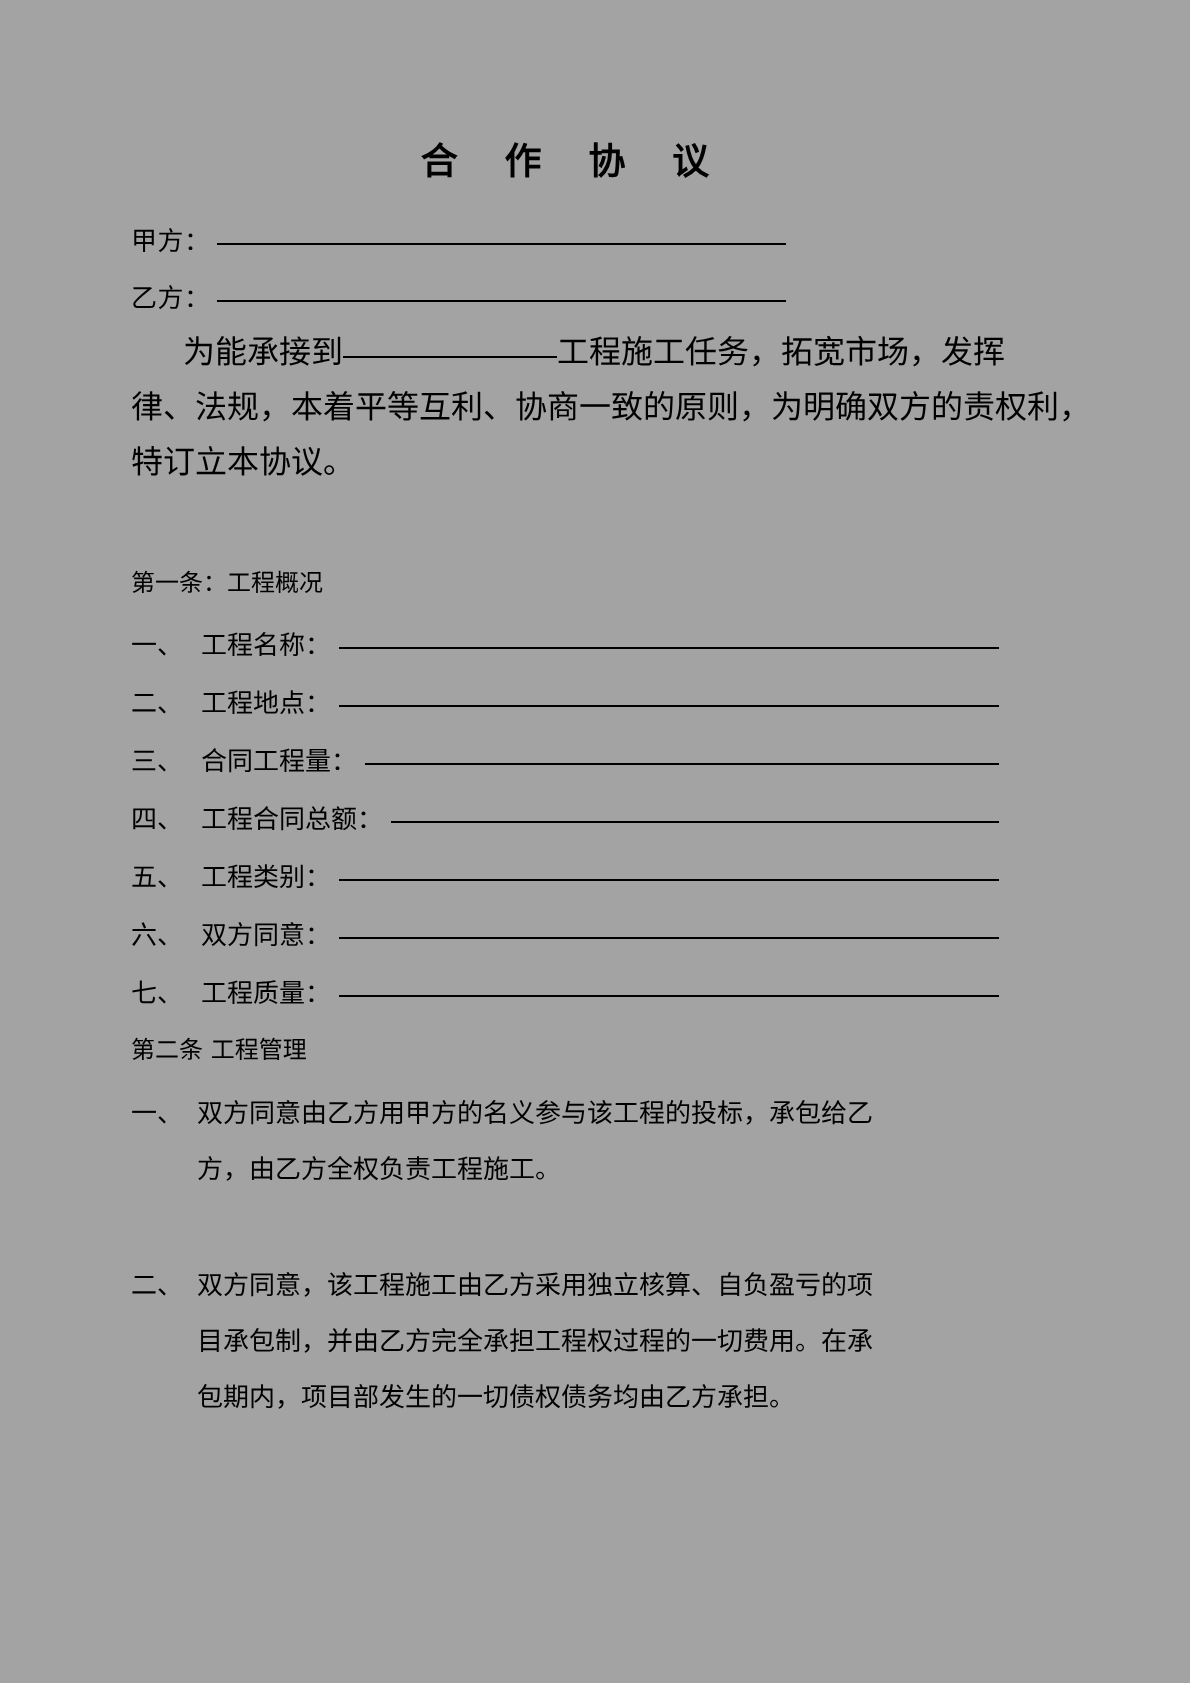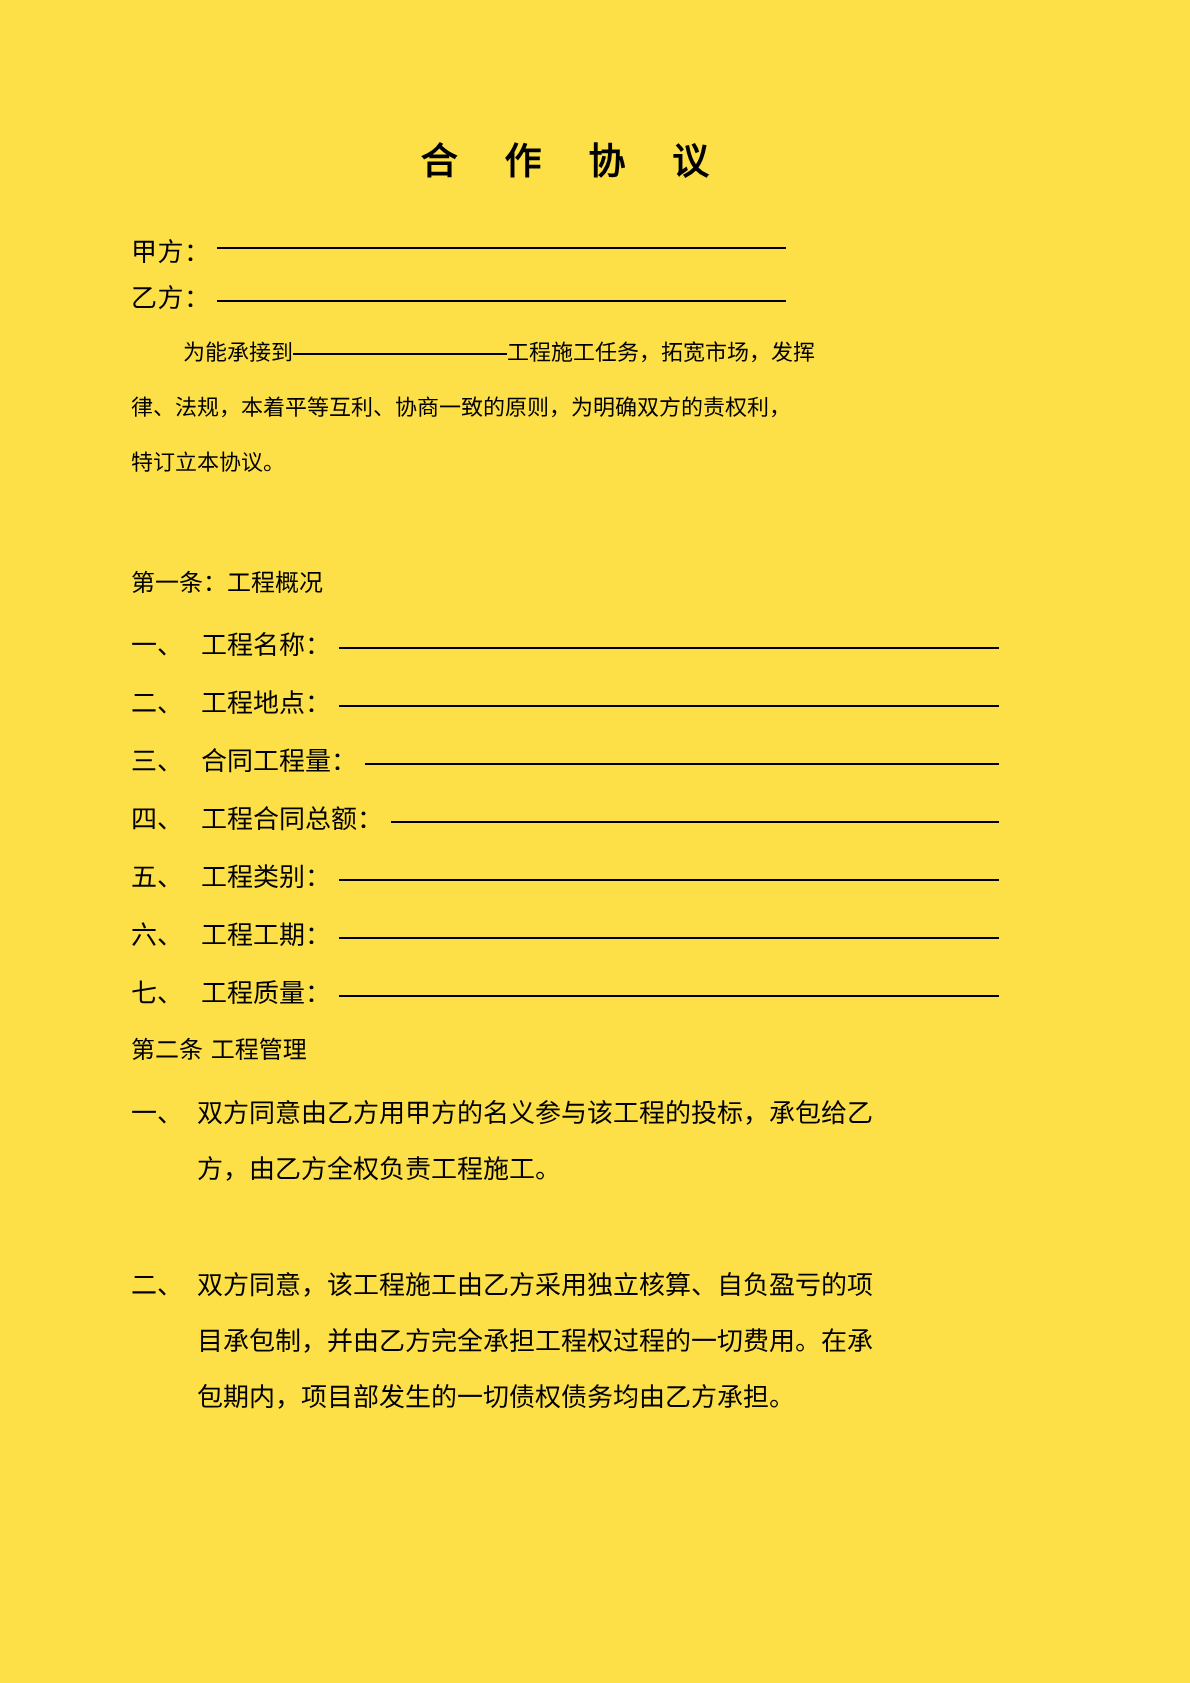--- a/index.html
+++ b/index.html
@@ -13,21 +13,21 @@
     height: 1683px;
     font-family: "DejaVu Sans", "Liberation Sans", sans-serif;
     color: #000000;
     position: relative;
     overflow: hidden;
   }
   .page {
     position: relative;
     width: 1190px;
     height: 1683px;
-    background: #fde047;
+    background: #a3a3a3;
     box-sizing: border-box;
     padding: 0;
   }
   .content {
     position: absolute;
     left: 131px;
     top: 0;
     width: 868px;
   }
 
@@ -73,21 +73,21 @@
   }
 
   
   .party-row .rule { max-width: 569px; }
 
   
   .para {
     position: absolute;
     left: 0;
     width: 868px;
-    font-size: 22px;
+    font-size: 32px;
     line-height: 55px;
     text-align: justify;
   }
   .para .ln {
     display: block;
     white-space: nowrap;
   }
   .para .ln.indent2 {
     text-indent: 52px;
   }
@@ -158,21 +158,21 @@
   }
 </style>
 </head>
 <body>
 
 <div class="page">
   <div class="content">
 
     <h1 class="doc-title">合 作 协 议</h1>
 
-    <div class="row party-row" style="top:236px;align-items:center;">
+    <div class="row party-row" style="top:225px;">
       <span class="lbl">甲方：</span>
       <span class="rule"></span>
     </div>
 
     <div class="row party-row" style="top:282px;">
       <span class="lbl">乙方：</span>
       <span class="rule"></span>
     </div>
 
     <div class="para" style="top:325px;">
@@ -208,21 +208,21 @@
     </div>
 
     <div class="item-row" style="top:861px;">
       <span class="num">五、</span>
       <span class="txt">工程类别：</span>
       <span class="fill"></span>
     </div>
 
     <div class="item-row" style="top:919px;">
       <span class="num">六、</span>
-      <span class="txt">工程工期：</span>
+      <span class="txt">双方同意：</span>
       <span class="fill"></span>
     </div>
 
     <div class="item-row" style="top:977px;">
       <span class="num">七、</span>
       <span class="txt">工程质量：</span>
       <span class="fill"></span>
     </div>
 
     <div class="section-head" style="top:1034px;">第二条  工程管理</div>

